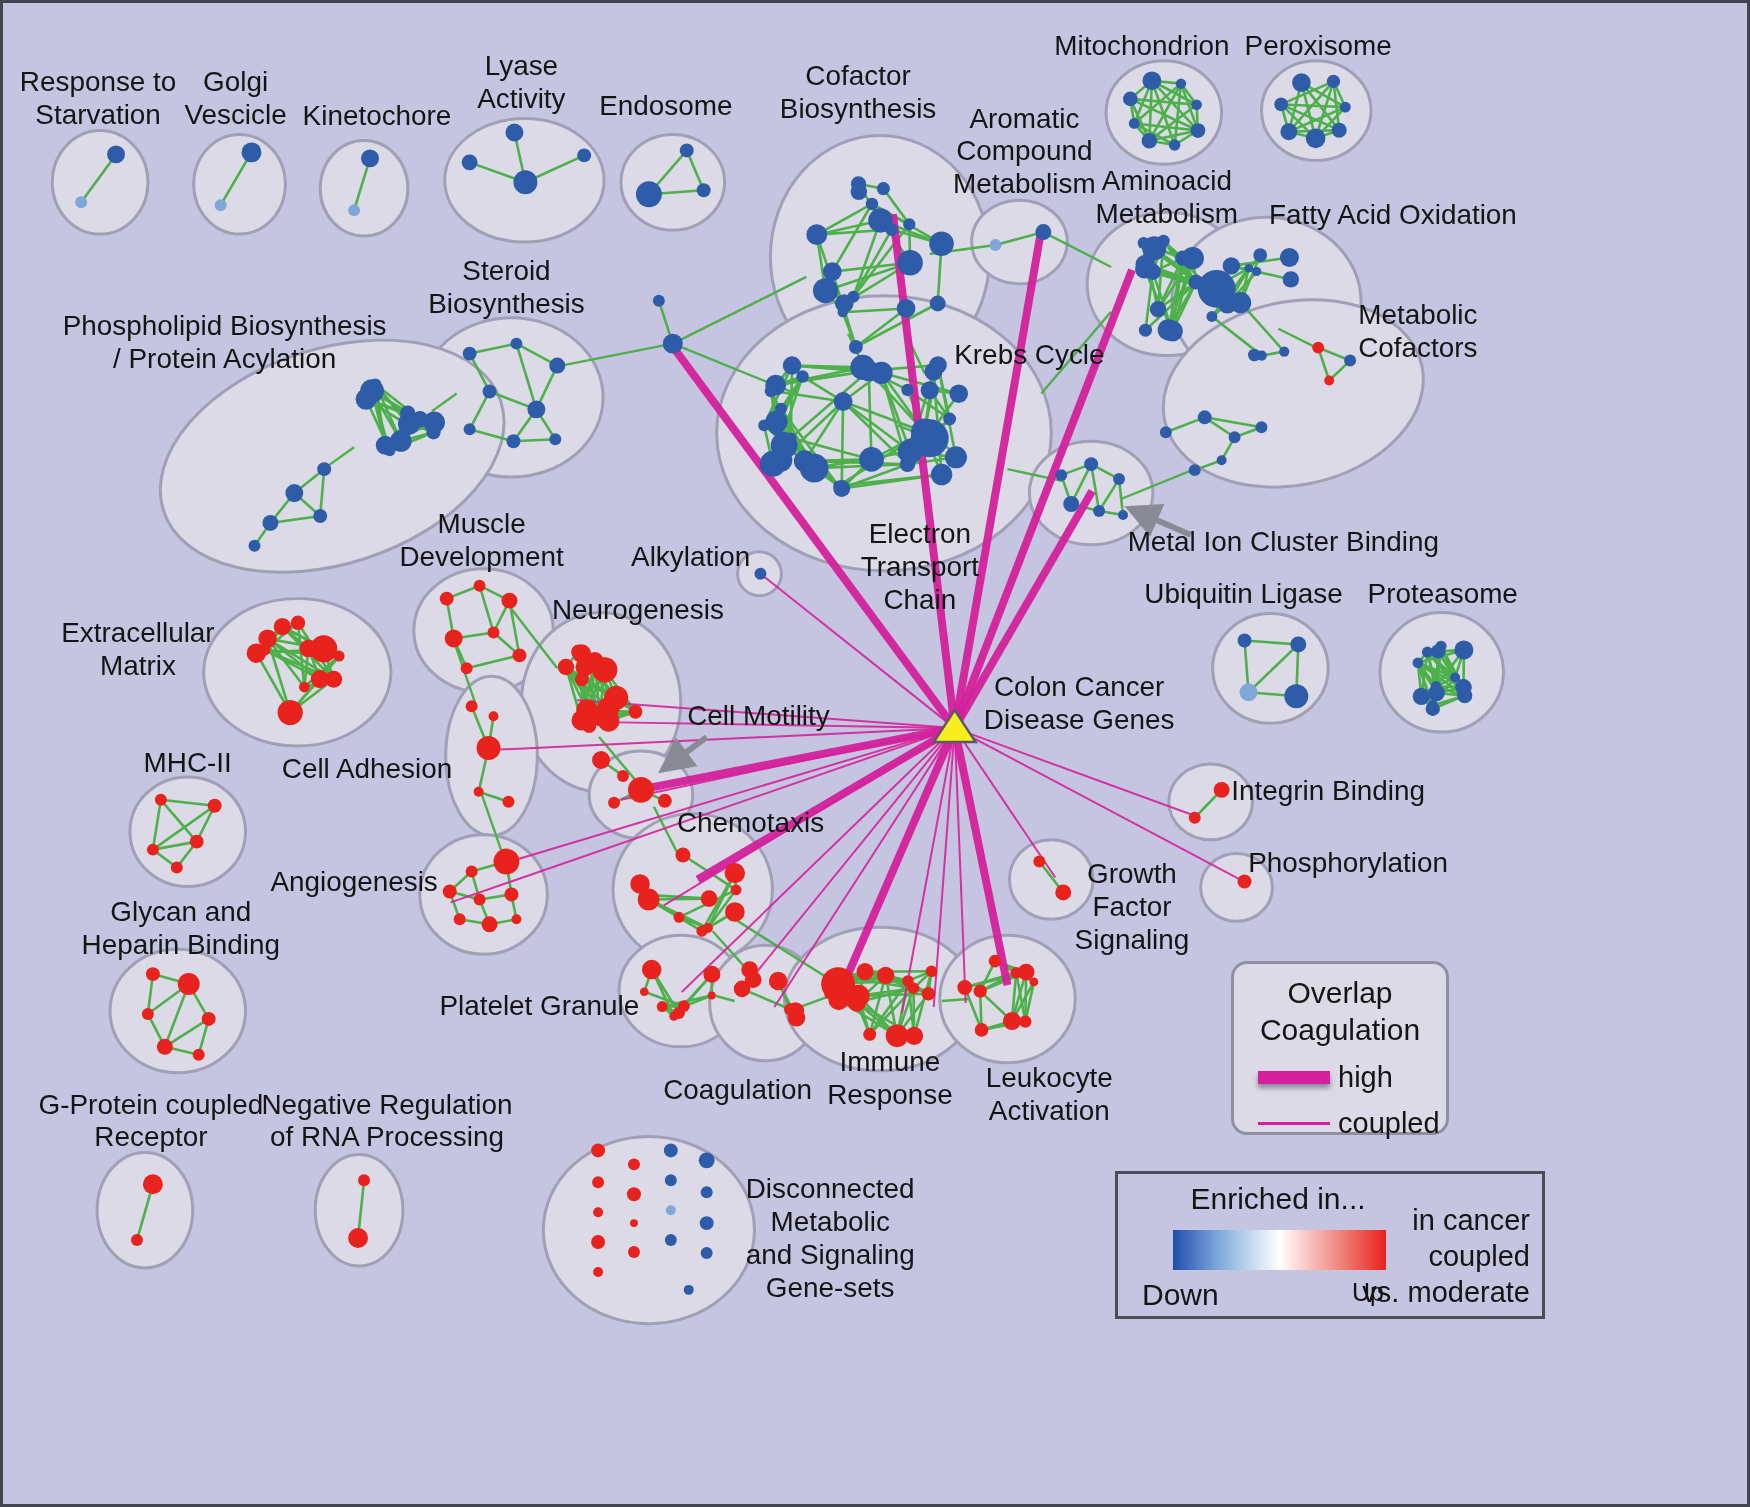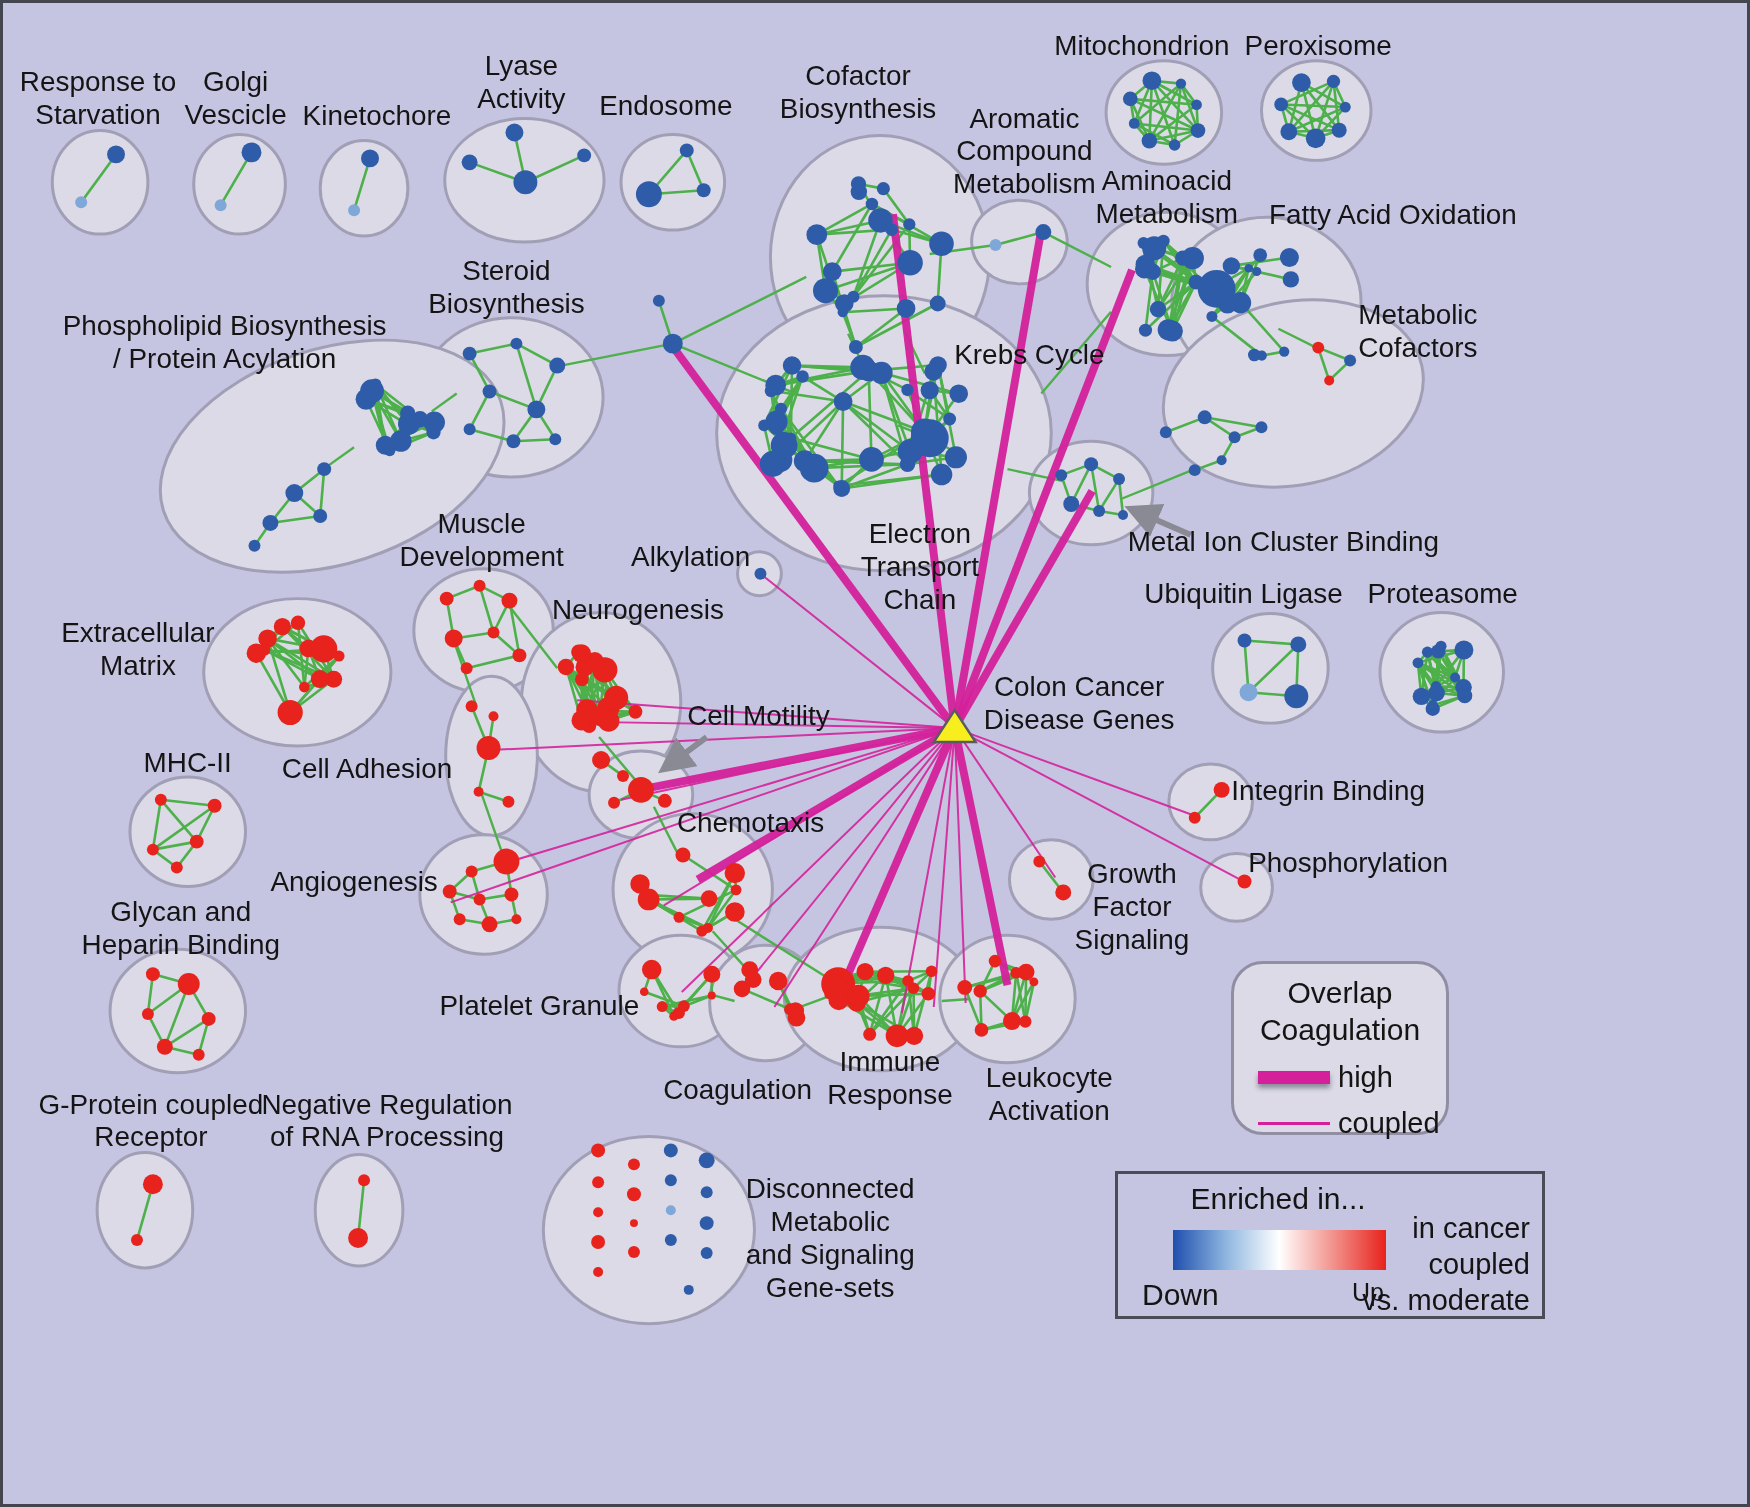--- a/index.html
+++ b/index.html
@@ -1,32 +1,32 @@
 <!DOCTYPE html>
 <html><head>
 <meta charset="utf-8">
 <style>
   *{margin:0;padding:0;box-sizing:border-box}
   body{font-family:"Liberation Sans",sans-serif;background:#ffffff}
   .canvas{position:relative;width:1750px;height:1507px;background:#c6c5e1;border:3px solid #45454f;overflow:hidden}
   svg{position:absolute;left:0;top:0;width:100%;height:100%}
   svg text{font-family:"Liberation Sans",sans-serif}
   .legend{position:absolute;color:#141414}
-  .legend.sig{left:1228px;top:958px;width:218px;height:174px;background:#dbdae6;border:3px solid #8f8ea3;border-radius:32px;text-align:center;padding-top:10px}
+  .legend.sig{left:1228px;top:958px;width:218px;height:174px;background:#dbdae6;border:3px solid #8f8ea3;border-radius:16px;text-align:center;padding-top:10px}
   .sig .legend-title{font-size:30px;line-height:37px}
   .sig-row{display:flex;align-items:center;gap:8px;margin:13px 0 0 24px;font-size:29px}
   .swatch{display:inline-block;width:72px;flex:none}
   .swatch.high{height:13px;box-shadow:0 4px 5px rgba(40,40,60,.45)}
   .swatch.mod{height:3px}
   .legend.enr{left:1112px;top:1168px;width:430px;height:148px;border:3px solid #4c4c57}
   .enr-title{position:absolute;left:50px;top:8px;width:220px;text-align:center;font-size:30px}
   .grad{position:absolute;left:55px;top:56px;width:213px;height:40px}
   .down{position:absolute;left:24px;top:104px;font-size:30px}
   .up{position:absolute;left:234px;top:104px;font-size:25px}
-  .note{position:absolute;right:12px;top:36px;text-align:right;font-size:29px;line-height:36px}
+  .note{position:absolute;right:12px;top:28px;text-align:right;font-size:29px;line-height:36px}
 </style>
 </head>
 <body>
 
 <div class="canvas">
   <svg id="net" viewBox="0 0 1750 1507">
       <defs>
         <marker id="ah" viewBox="0 0 10 10" refX="8" refY="5" markerWidth="6" markerHeight="6" orient="auto-start-reverse">
           <path d="M0,0L10,5L0,10z" fill="#8a8a94"></path>
         </marker>

